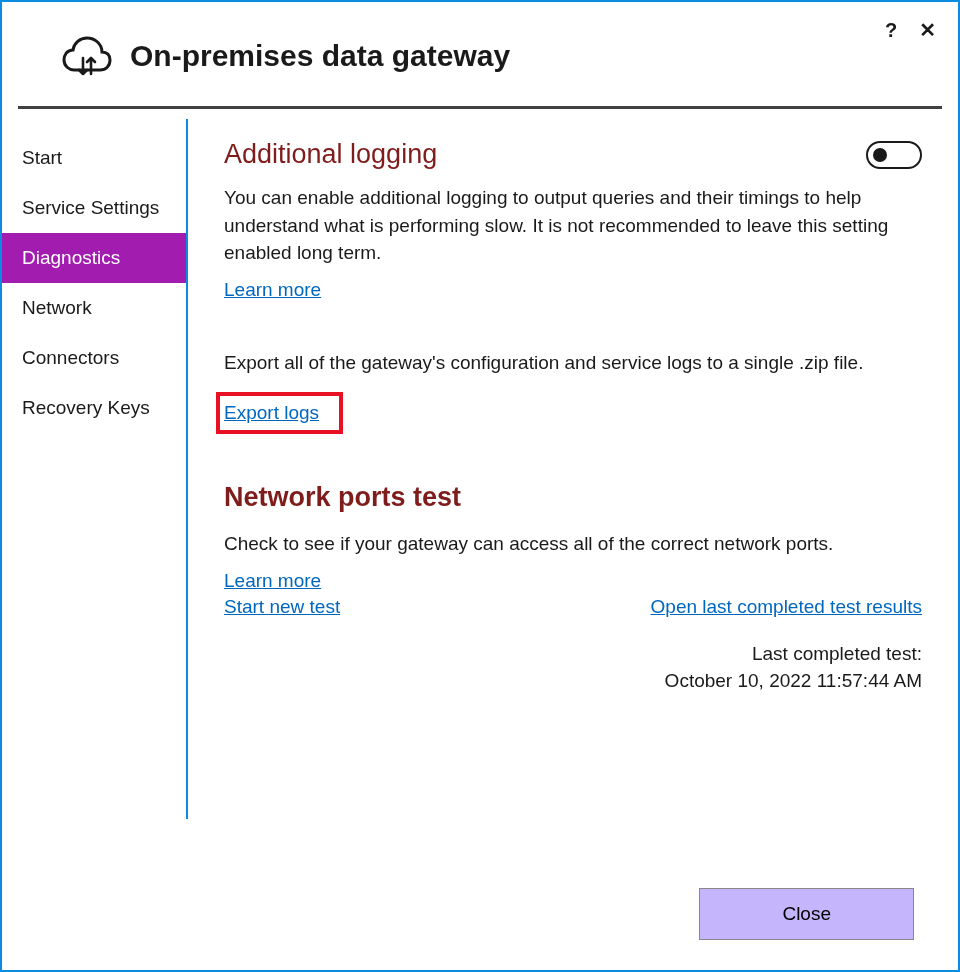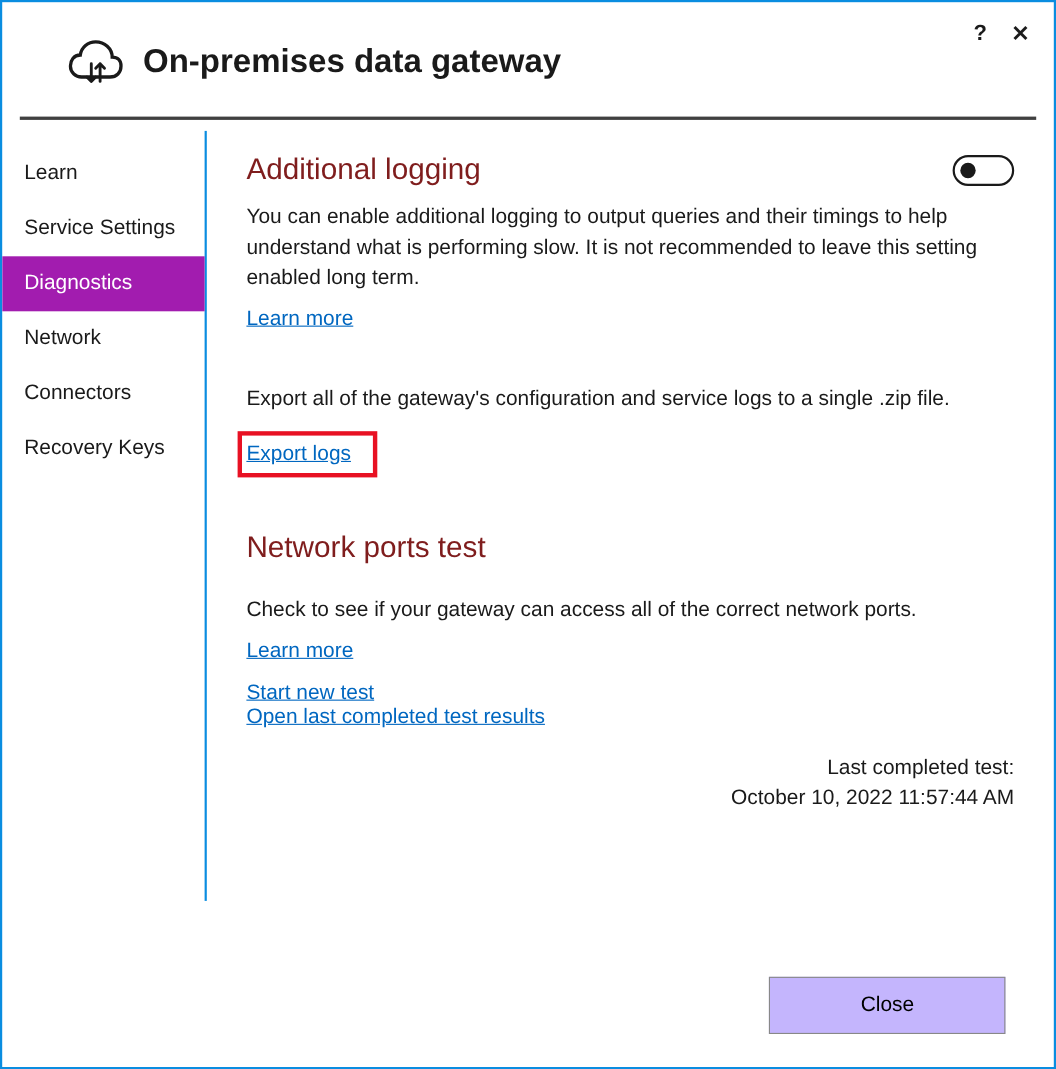--- a/index.html
+++ b/index.html
@@ -112,22 +112,21 @@
     .highlight-box {
       border: 4px solid #e81123;
       display: inline-block;
       padding: 6px 20px 6px 4px;
       margin-left: -8px;
       margin-top: 4px;
     }
     .test-row {
       display: flex;
       justify-content: space-between;
-      margin-top: 16px;
-      flex-direction: column;
+      margin-top: 4px;
     }
     .test-info {
       text-align: right;
       margin-top: 22px;
       font-size: 19px;
       line-height: 1.45;
     }
     .footer {
       position: absolute;
       right: 44px;
@@ -155,21 +154,21 @@
     <svg width="50" height="44" viewBox="0 0 50 44">
       <path d="M40 18 C40 10 33 4 25 4 C18 4 12 9 11 16 C5 16 2 21 2 26 C2 32 7 36 12 36 L38 36 C44 36 48 32 48 26 C48 21 45 18 40 18 Z" fill="none" stroke="#1a1a1a" stroke-width="3"></path>
       <path d="M21 24 L21 40 M29 24 L29 40 M17 36 L21 40 L25 36 M25 28 L29 24 L33 28" fill="none" stroke="#1a1a1a" stroke-width="2.6" stroke-linecap="round" stroke-linejoin="round"></path>
     </svg>
   </span>
   <h1>On-premises data gateway</h1>
 </div>
 
 <div class="body-area">
   <nav class="sidebar">
-    <div class="sidebar-item">Learn</div>
+    <div class="sidebar-item">Start</div>
     <div class="sidebar-item">Service Settings</div>
     <div class="sidebar-item active">Diagnostics</div>
     <div class="sidebar-item">Network</div>
     <div class="sidebar-item">Connectors</div>
     <div class="sidebar-item">Recovery Keys</div>
   </nav>
 
   <main class="main">
 
     <section class="section">
@@ -182,21 +181,21 @@
     </section>
 
     <section class="section">
       <p>Export all of the gateway's configuration and service logs to a single .zip file.</p>
       <span class="highlight-box">
         <a class="link">Export logs</a>
       </span>
     </section>
 
     <section class="section">
-      <h2 style="margin-bottom:28px;">Network ports test</h2>
+      <h2 style="margin-bottom:17px;font-weight:bold;">Network ports test</h2>
       <p>Check to see if your gateway can access all of the correct network ports.</p>
       <a class="link">Learn more</a>
       <div class="test-row">
         <a class="link">Start new test</a>
         <a class="link">Open last completed test results</a>
       </div>
       <div class="test-info">
         <div>Last completed test:</div>
         <div>October 10, 2022 11:57:44 AM</div>
       </div>

